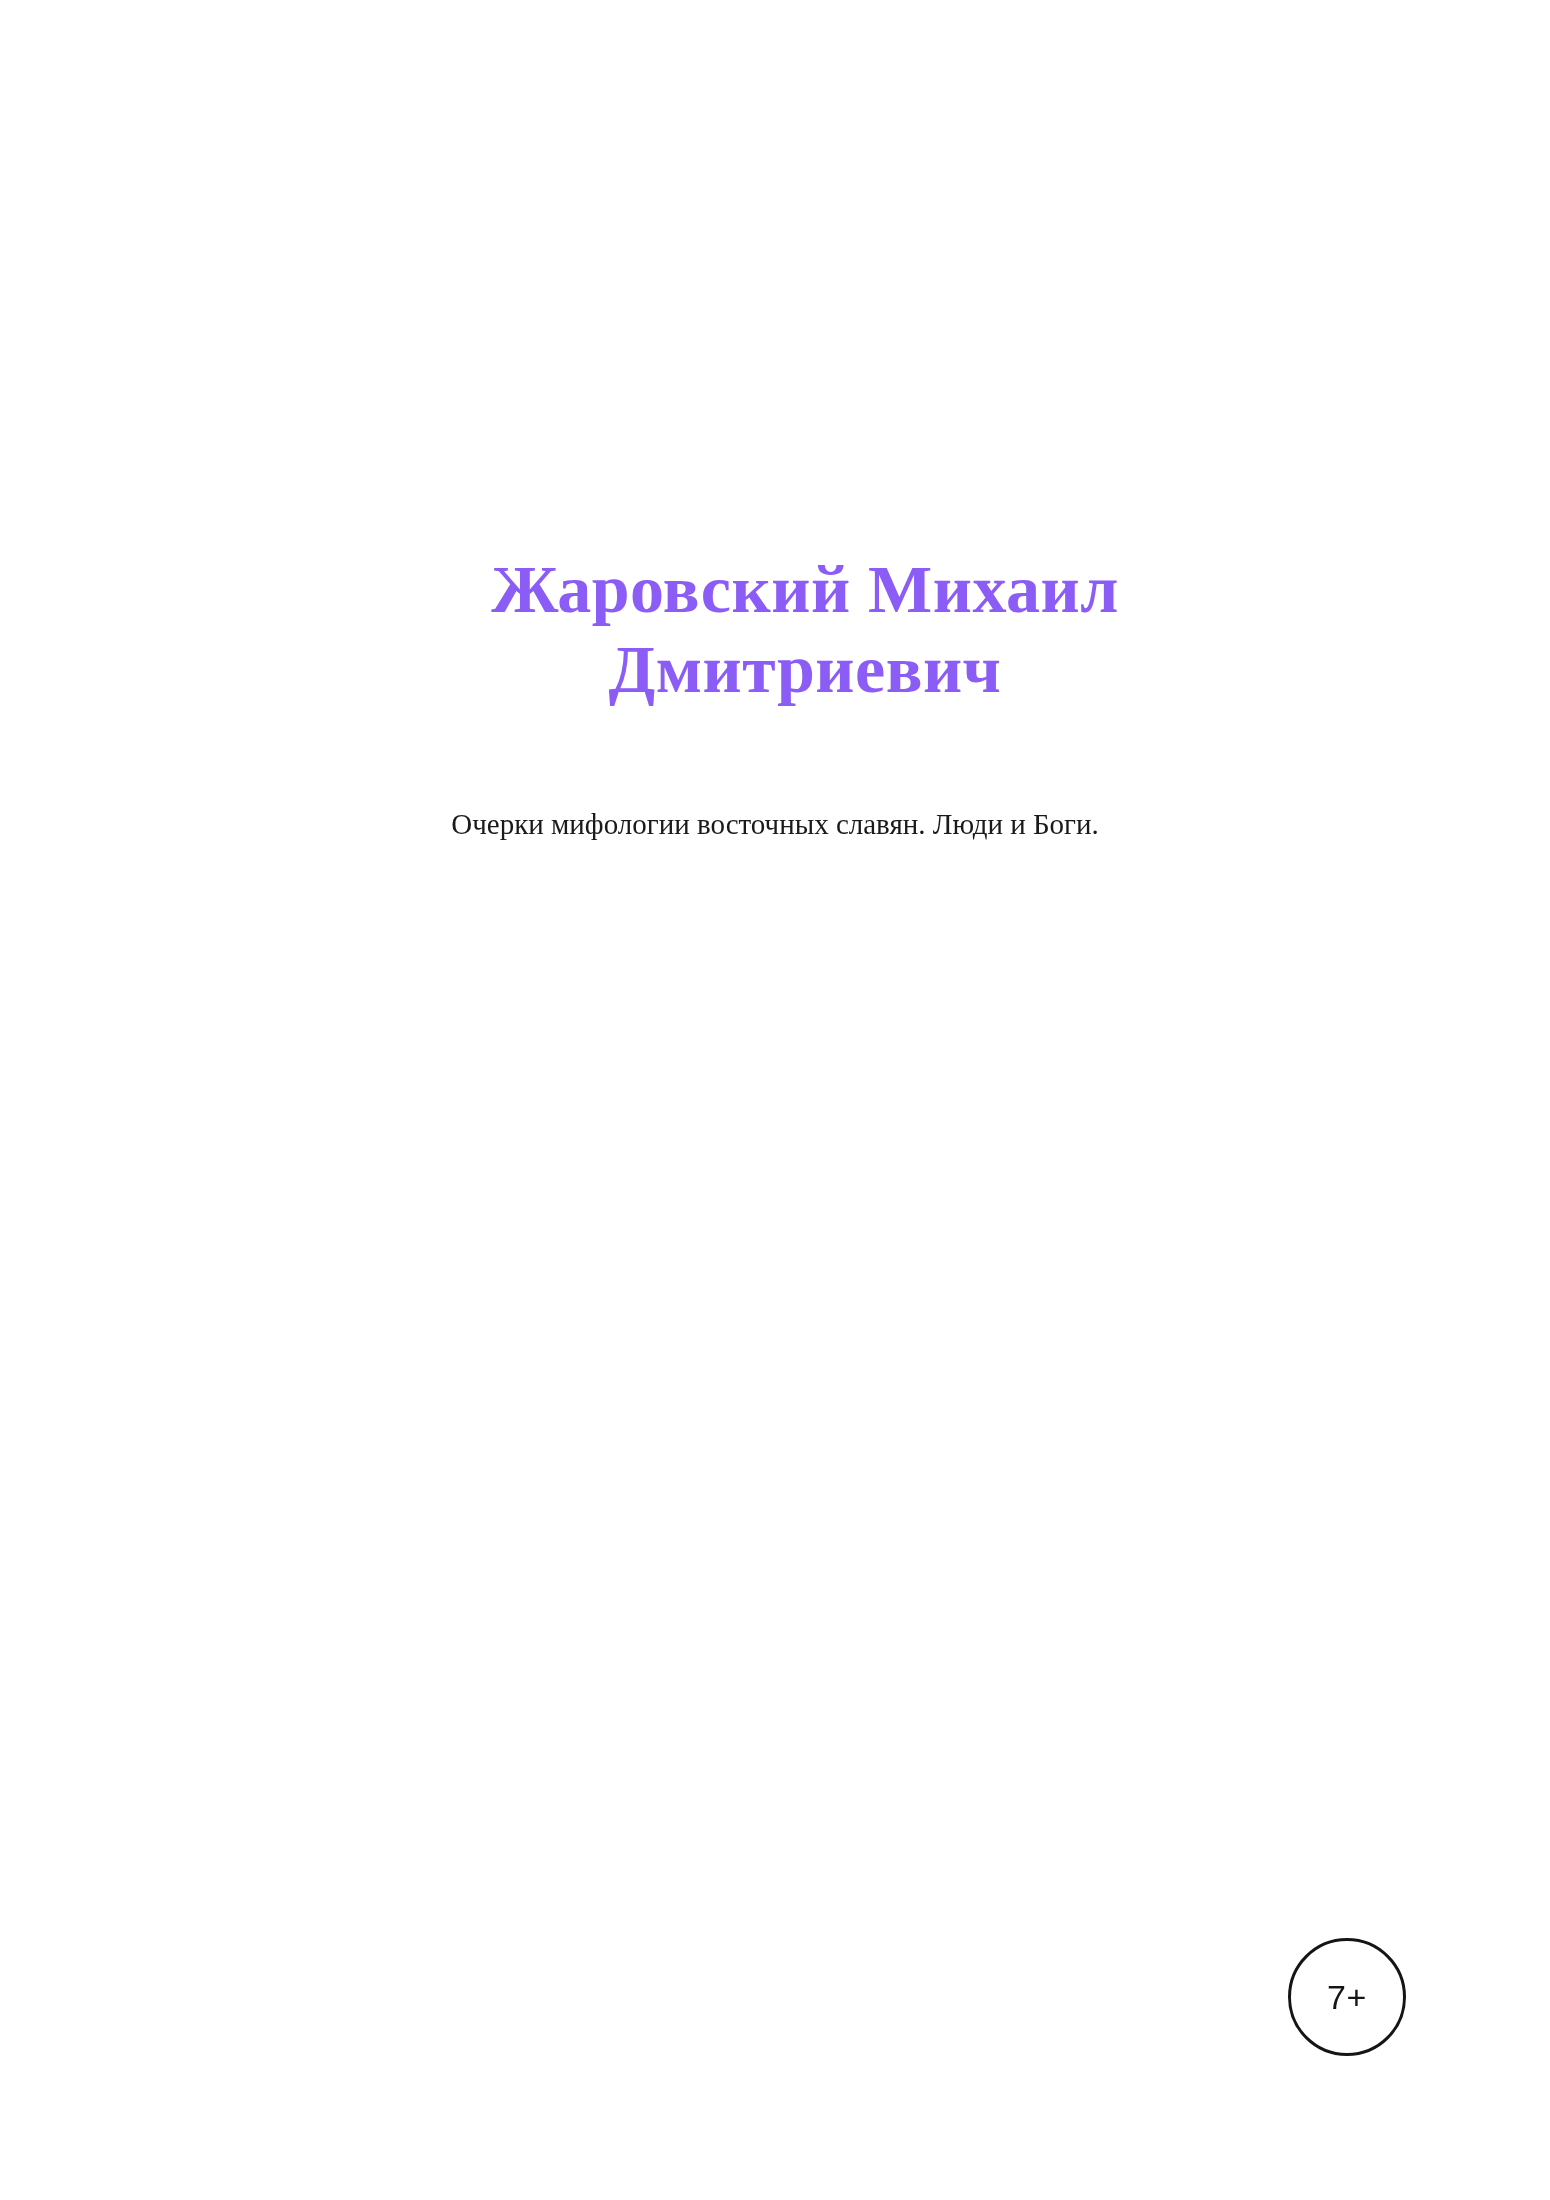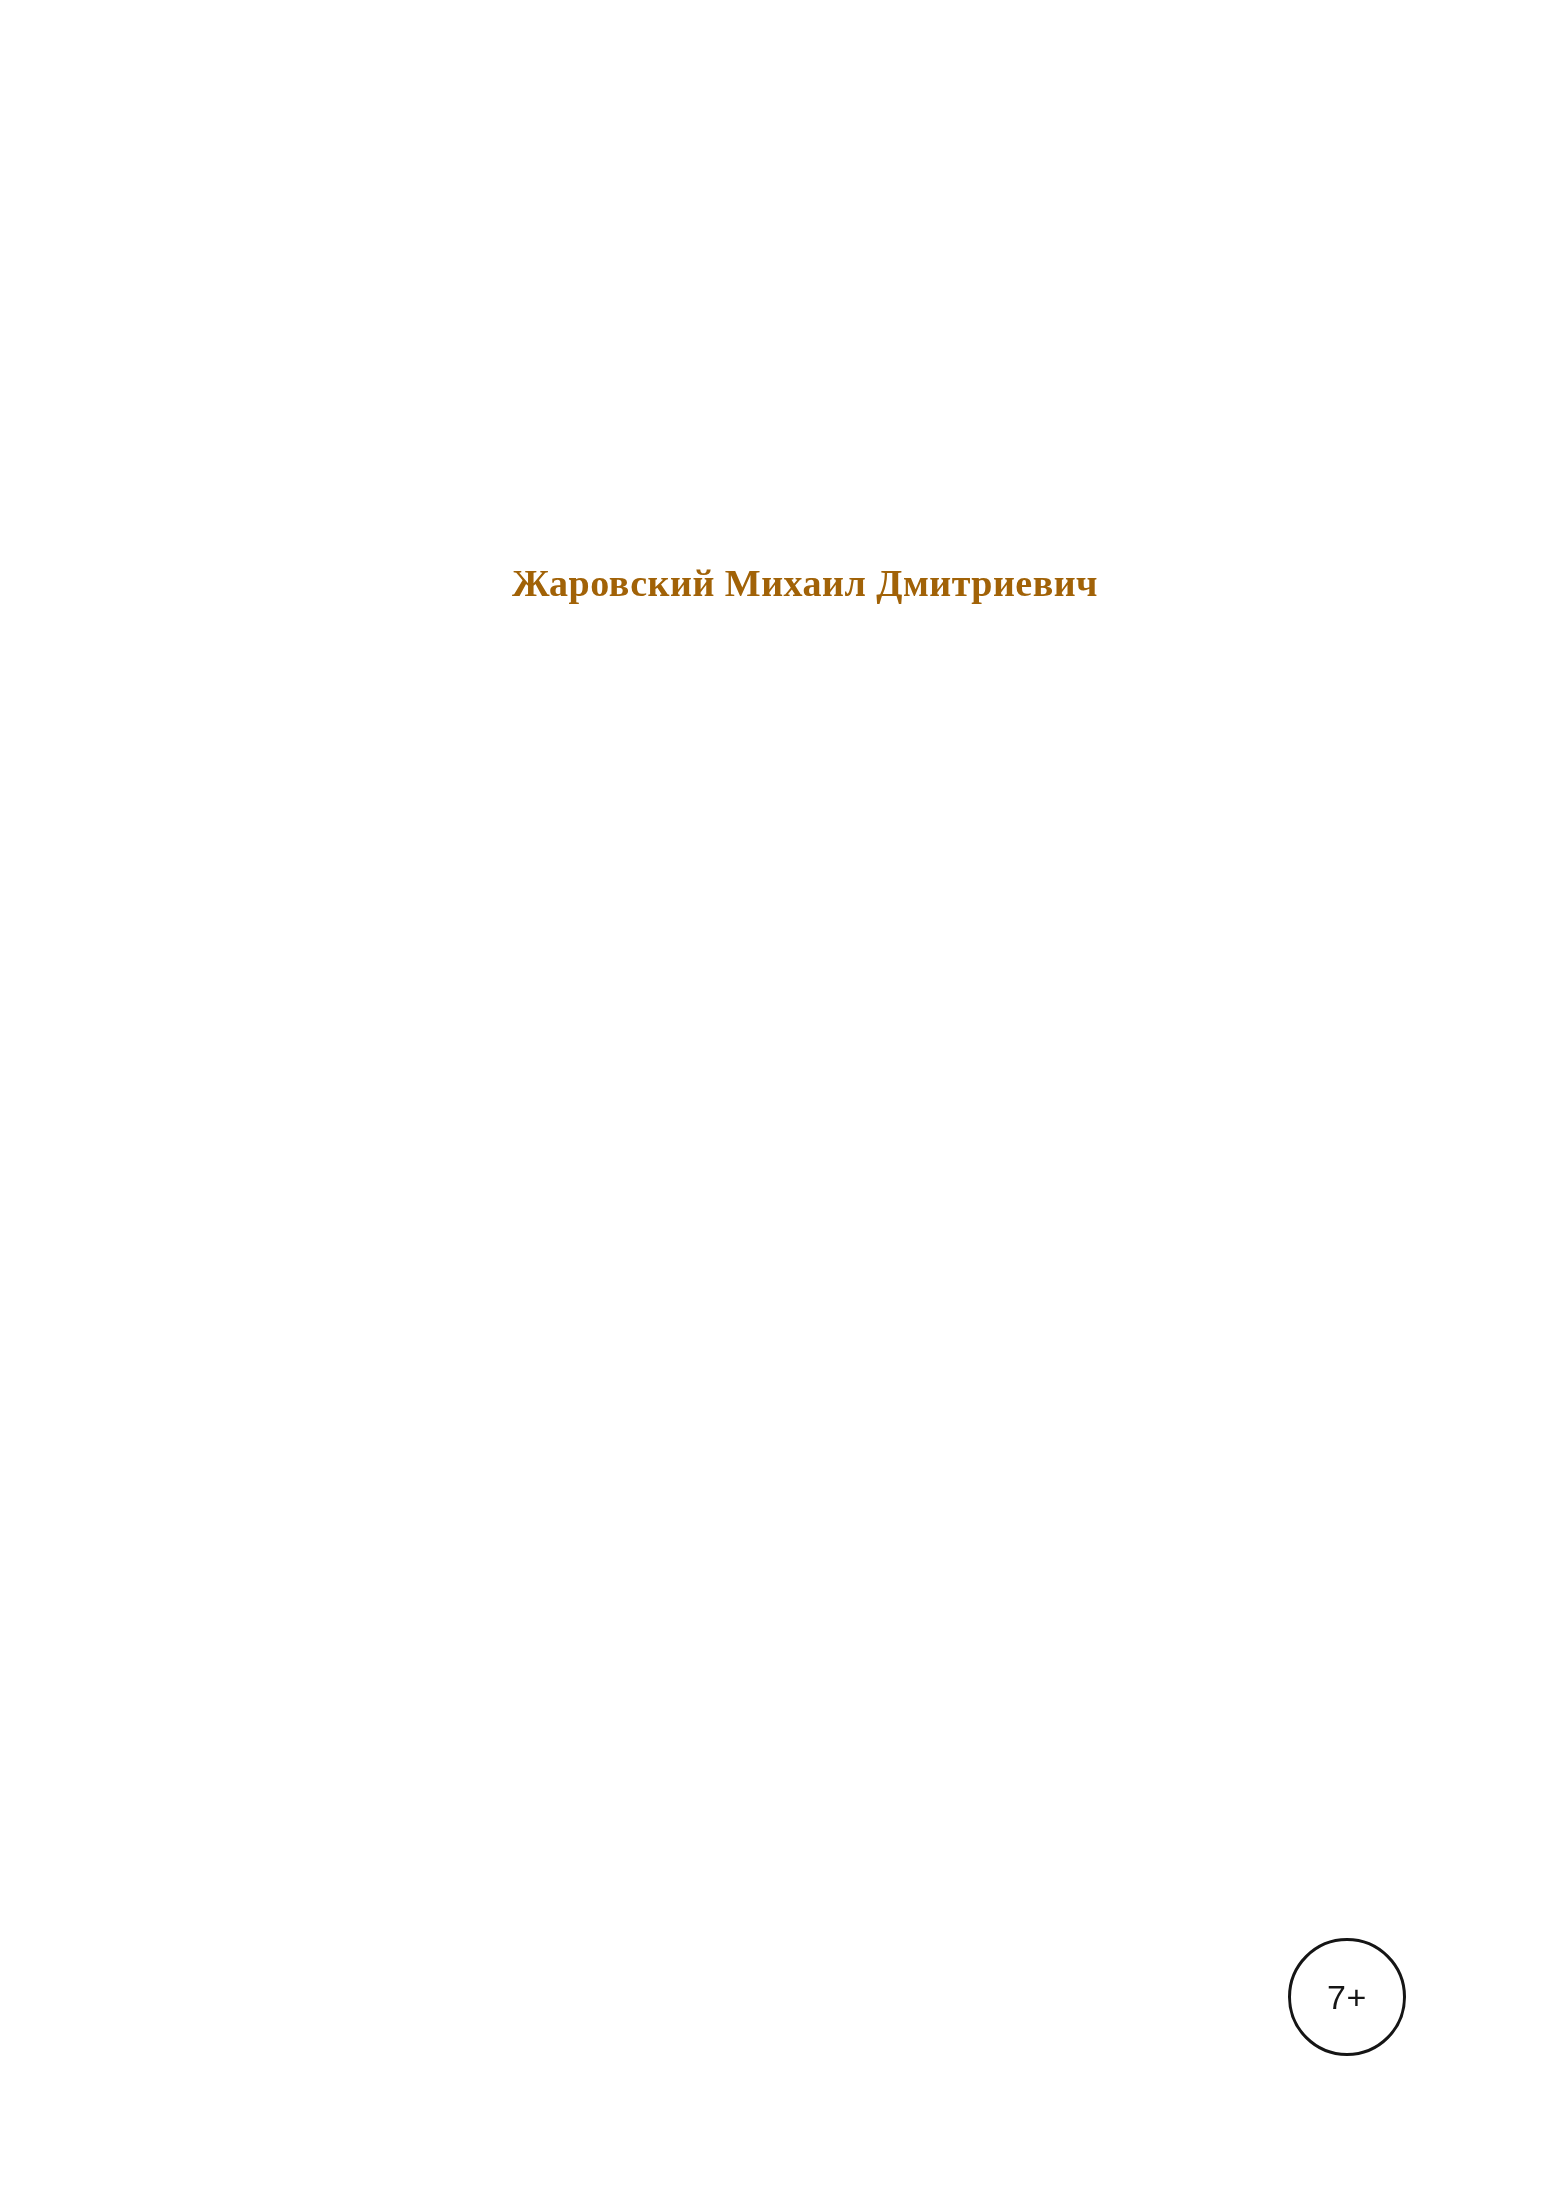--- a/index.html
+++ b/index.html
@@ -27,25 +27,25 @@
     position: absolute;
     left: 455px;
     top: 545px;
     width: 700px;
     text-align: center;
   }
 
   .author-name {
     font-family: "Liberation Serif", "DejaVu Serif", serif;
     font-weight: bold;
-    font-size: 38px;
+    font-size: 68px;
     line-height: 1.18;
     letter-spacing: 0.5px;
-    color: #a16207;
-    margin: 16px;
+    color: #8b5cf6;
+    margin: 4px;
   }
 
   .subtitle-block {
     position: absolute;
     left: 275px;
     top: 805px;
     width: 1000px;
     text-align: center;
   }
 
@@ -84,18 +84,21 @@
 </style>
 </head>
 <body>
 
 <div class="page">
 
   <div class="author-block">
     <h1 class="author-name">Жаровский Михаил Дмитриевич</h1>
   </div>
 
+  <div class="subtitle-block">
+    <p class="subtitle">Очерки мифологии восточных славян. Люди и Боги.</p>
+  </div>
 
   <div class="age-badge">
     <span>7+</span>
   </div>
 
 </div>
 
 </body></html>

